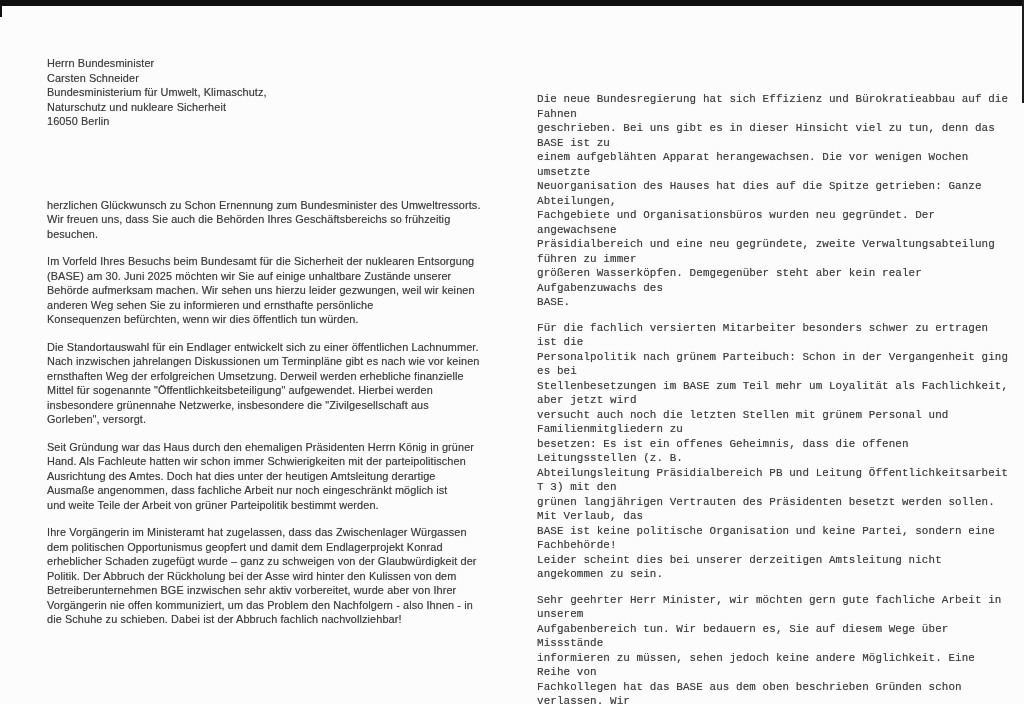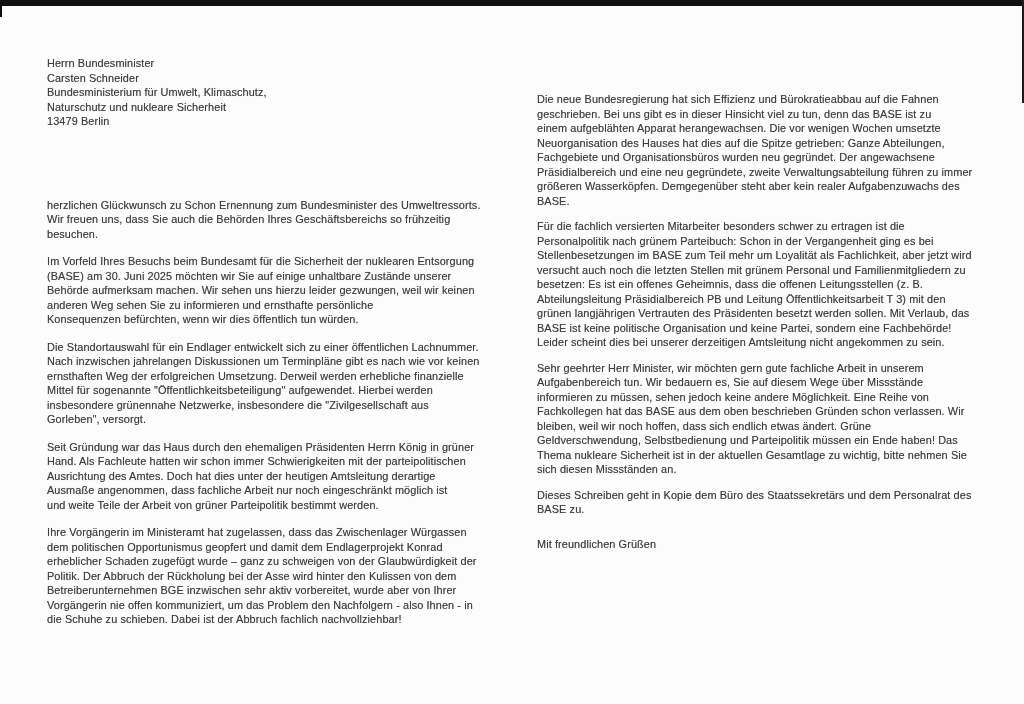--- a/index.html
+++ b/index.html
@@ -49,39 +49,39 @@
   }
   .para {
     margin: 0 0 13px 0;
     font-size: 10.9px;
     line-height: 14.5px;
     letter-spacing: 0.1px;
     color: #3e3e3e;
     white-space: pre-line;
     text-shadow: 0 0 0.7px rgba(62,62,62,0.55);
   }
-  .col-right .para { margin-bottom: 11px; }
+  .col-right .para { margin-bottom: 11px; font-family: Liberation Mono, monospace; }
   .address { margin-bottom: 69px; }
   .closing { margin-top: 20px; }
 </style>
 </head>
 <body>
 
 <div class="scan-bar-top"></div>
 <div class="scan-edge-left"></div>
 <div class="scan-edge-right"></div>
 
 <main>
 
   <section class="col col-left">
     <p class="para address">Herrn Bundesminister
 Carsten Schneider
 Bundesministerium für Umwelt, Klimaschutz,
 Naturschutz und nukleare Sicherheit
-13479 Berlin</p>
+16050 Berlin</p>
     <p class="para">herzlichen Glückwunsch zu Schon Ernennung zum Bundesminister des Umweltressorts.
 Wir freuen uns, dass Sie auch die Behörden Ihres Geschäftsbereichs so frühzeitig
 besuchen.</p>
     <p class="para">Im Vorfeld Ihres Besuchs beim Bundesamt für die Sicherheit der nuklearen Entsorgung
 (BASE) am 30. Juni 2025 möchten wir Sie auf einige unhaltbare Zustände unserer
 Behörde aufmerksam machen. Wir sehen uns hierzu leider gezwungen, weil wir keinen
 anderen Weg sehen Sie zu informieren und ernsthafte persönliche
 Konsequenzen befürchten, wenn wir dies öffentlich tun würden.</p>
     <p class="para">Die Standortauswahl für ein Endlager entwickelt sich zu einer öffentlichen Lachnummer.
 Nach inzwischen jahrelangen Diskussionen um Terminpläne gibt es nach wie vor keinen

